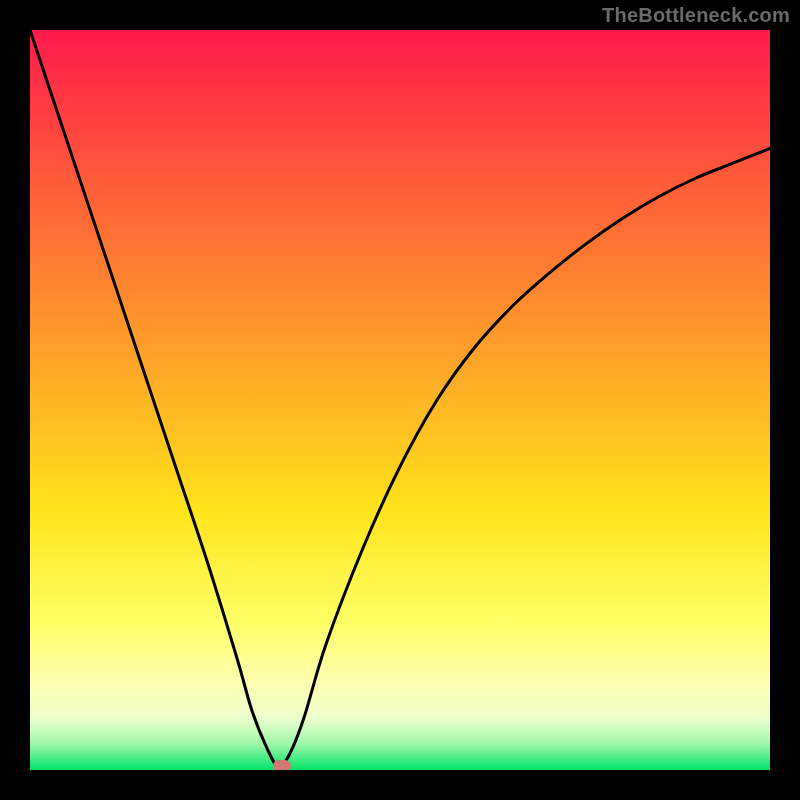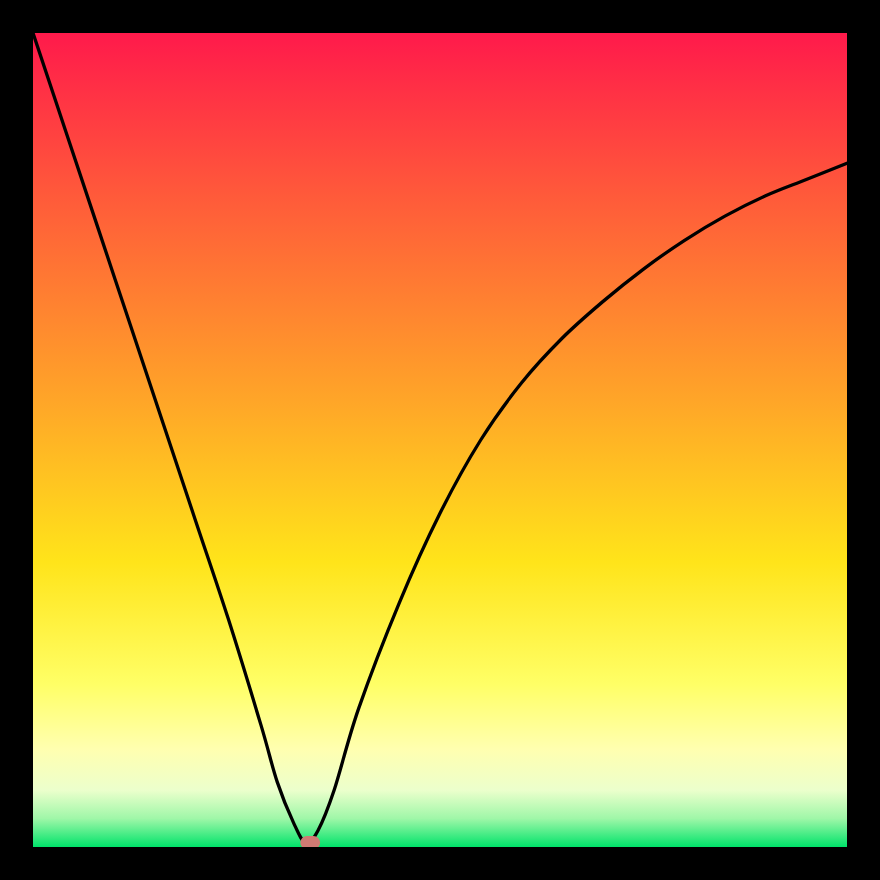--- a/index.html
+++ b/index.html
@@ -73,13 +73,14 @@
             <stop offset="100%" stop-color="#00e36a"></stop>
           </linearGradient>
       </defs>
       <rect x="0" y="0" width="740" height="740" fill="url(#bg)"></rect>
     </svg>
     <svg class="curve" viewBox="0 0 740 740" preserveAspectRatio="none">
       <path id="curve-path" d="M 0 0 C 4.933333333333334 14.799999999999992, 19.733333333333334 59.199999999999946, 29.6 88.79999999999995 C 39.46666666666667 118.39999999999996, 49.333333333333336 148.00000000000003, 59.2 177.60000000000002 C 69.06666666666666 207.20000000000002, 78.93333333333334 236.79999999999998, 88.8 266.4 C 98.66666666666666 296, 108.53333333333333 325.59999999999997, 118.4 355.2 C 128.26666666666668 384.8, 138.13333333333333 414.4, 148 444 C 157.86666666666667 473.6, 167.73333333333332 501.96666666666664, 177.6 532.8 C 187.46666666666667 563.6333333333333, 199.8 604.3333333333334, 207.20000000000002 629 C 214.60000000000002 653.6666666666666, 217.06666666666666 666, 222 680.8 C 226.93333333333334 695.5999999999999, 232.48333333333335 708.55, 236.8 717.8 C 241.11666666666667 727.05, 244.20000000000002 735.0666666666666, 247.9 736.3 C 251.6 737.5333333333333, 254.68333333333334 733.2166666666667, 259 725.2 C 263.31666666666666 717.1833333333334, 267.6333333333333 706.7, 273.8 688.2 C 279.9666666666667 669.7, 286.1333333333333 642.5666666666667, 296 614.2 C 305.8666666666667 585.8333333333334, 320.6666666666667 547.6, 333 518 C 345.3333333333333 488.4, 357.66666666666663 461.2666666666667, 370 436.6 C 382.33333333333337 411.93333333333334, 394.66666666666674 389.73333333333335, 407.00000000000006 370 C 419.33333333333337 350.26666666666665, 431.6666666666667 333.61666666666673, 444 318.20000000000005 C 456.3333333333333 302.78333333333336, 468.6666666666667 289.83333333333337, 481 277.5 C 493.3333333333333 265.16666666666663, 505.6666666666667 254.6833333333333, 518 244.2 C 530.3333333333334 233.71666666666667, 542.6666666666666 223.85000000000002, 555 214.60000000000002 C 567.3333333333334 205.35000000000002, 579.6666666666666 196.71666666666673, 592 188.70000000000005 C 604.3333333333334 180.68333333333337, 616.6666666666666 173.28333333333333, 629 166.5 C 641.3333333333334 159.71666666666667, 653.6666666666666 153.54999999999998, 666 148 C 678.3333333333334 142.45000000000002, 690.6666666666666 138.13333333333338, 703 133.20000000000005 C 715.3333333333334 128.2666666666667, 733.8333333333334 120.86666666666666, 740 118.39999999999998" fill="none" stroke="#000" stroke-width="3" stroke-linejoin="round" stroke-linecap="round"></path>
     </svg>
     <div class="marker" style="left: 251.6px; top: 736.3px;"></div>
   </div>
+  <div class="watermark">TheBottleneck.com</div>
 </div>
 
 </body></html>

